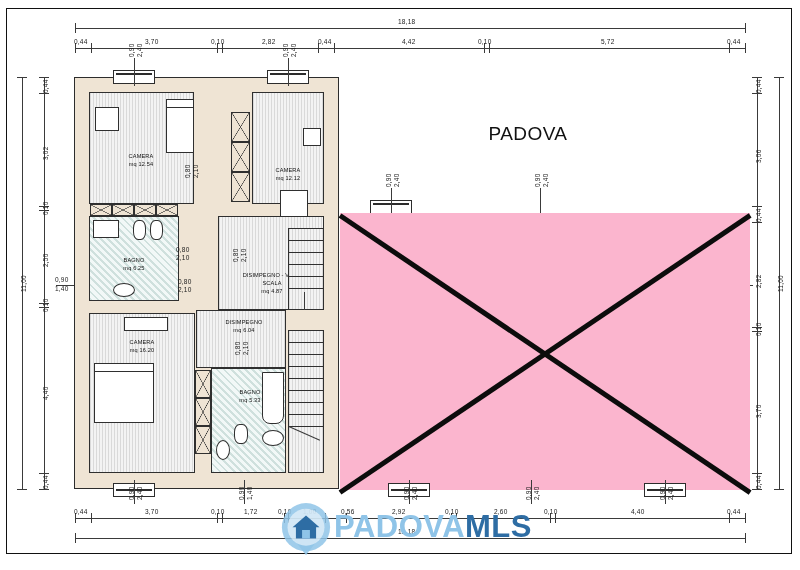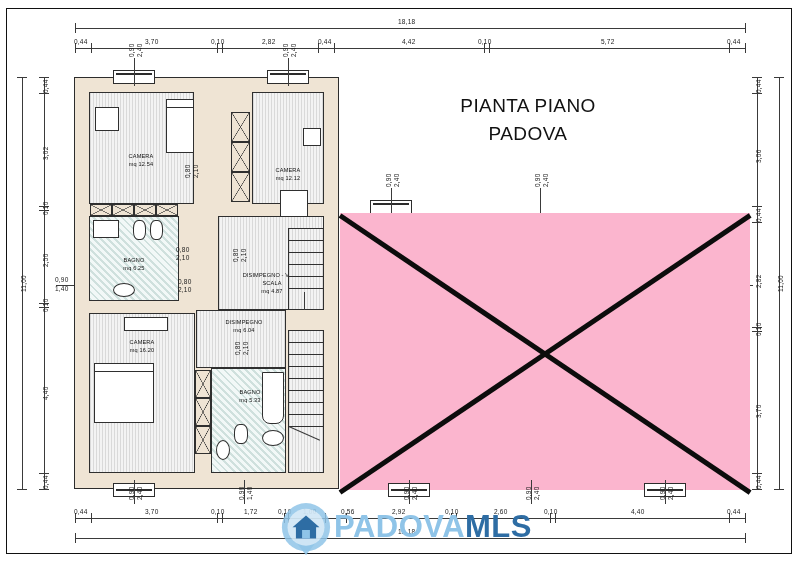--- a/index.html
+++ b/index.html
@@ -304,21 +304,21 @@
   <div class="ln v" style="left:540px;top:188px;height:28px;"></div>
   <div class="dimtxt vert" style="left:534px;top:187px;">0,90</div>
   <div class="dimtxt vert" style="left:542px;top:187px;">2,40</div>
 
   <div class="pinkblk">
     <div class="xline" style="left:0;top:0;width:495px;transform:rotate(34.05deg);"></div>
     <div class="xline" style="left:0;top:277px;width:495px;transform:rotate(-34.05deg);"></div>
   </div>
 
   <div class="title">
-    <span>PIANTA PIANO</span><br>
+    <br>
     <span>PADOVA</span>
   </div>
 
   <div class="opening" style="left:113px;top:483px;width:42px;height:14px;"></div>
   <div class="openfill" style="left:116px;top:489px;width:36px;height:2px;"></div>
   <div class="ln v" style="left:134px;top:480px;height:24px;"></div>
   <div class="dimtxt vert" style="left:128px;top:500px;">0,90</div>
   <div class="dimtxt vert" style="left:136px;top:500px;">2,40</div>
 
   <div class="ln v" style="left:244px;top:480px;height:24px;"></div>

